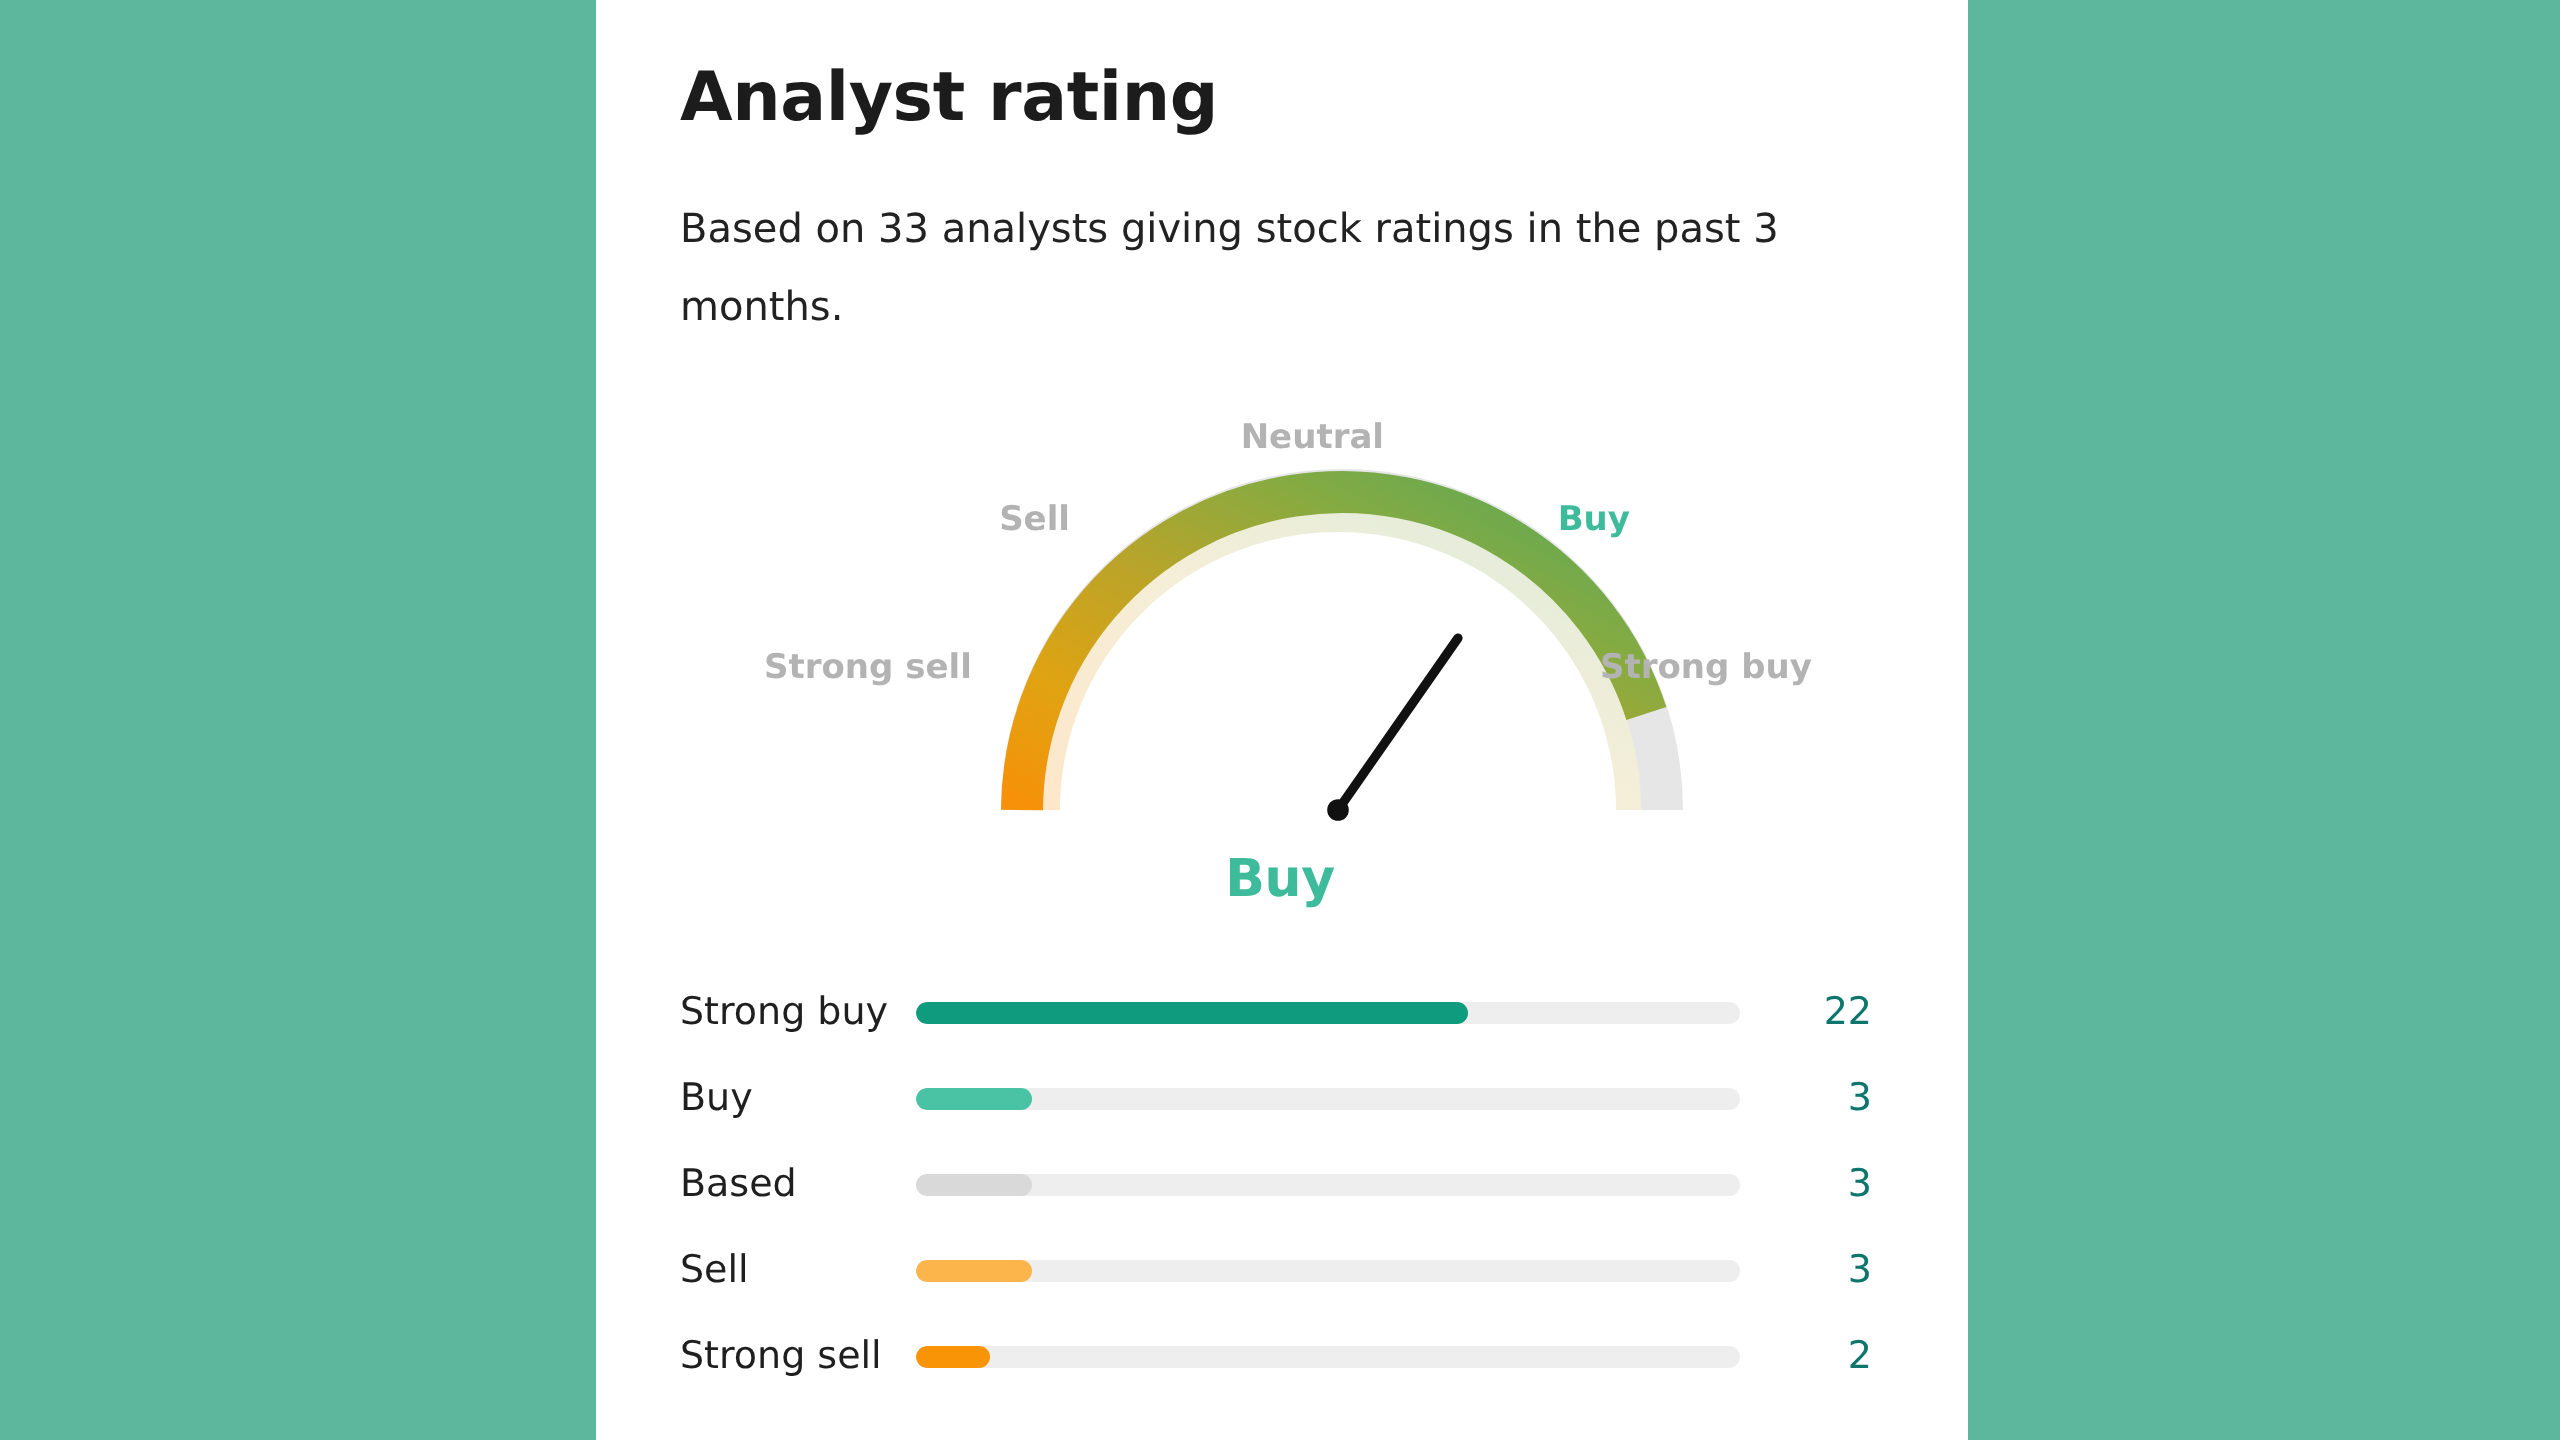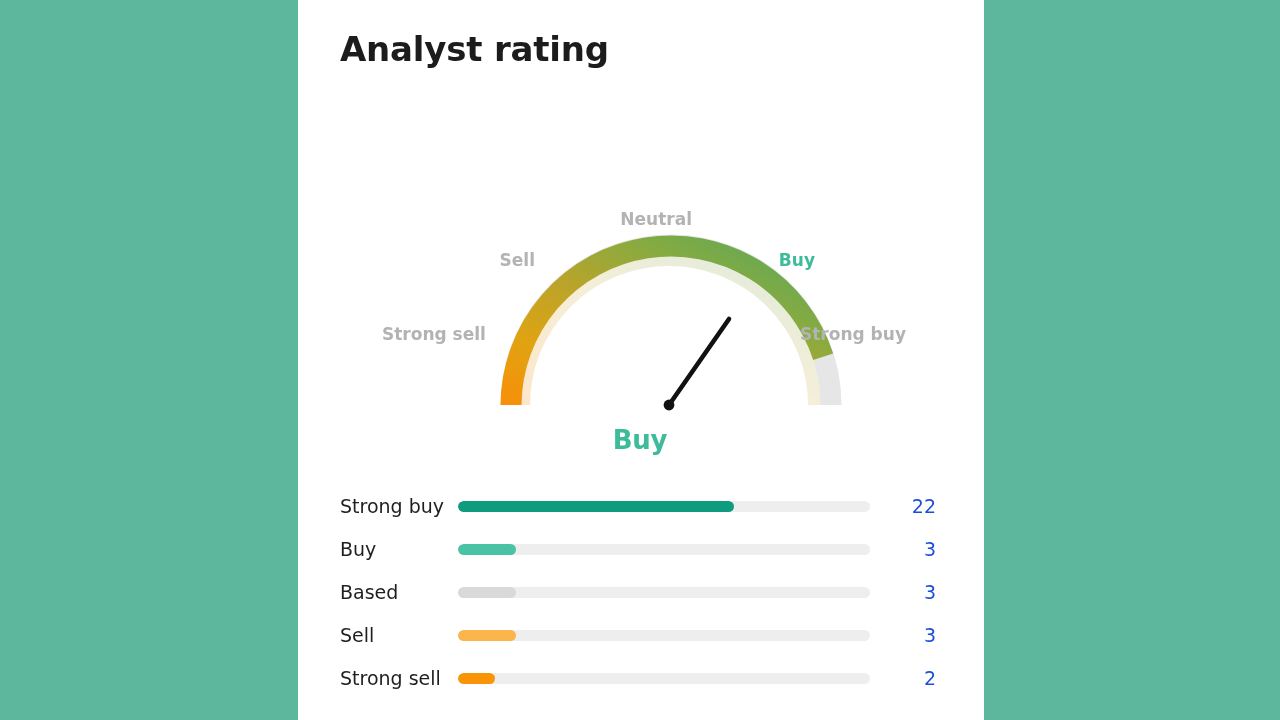--- a/index.html
+++ b/index.html
@@ -127,32 +127,33 @@
     left: 0;
     top: 0;
     height: 11px;
     border-radius: 6px;
   }
   .bar-value {
     flex: 1 1 auto;
     text-align: right;
     padding-right: 4px;
     font-size: 19px;
-    color: #1d4ed8;
+    color: #0f766e;
     line-height: 1;
   }
 </style>
 </head>
 <body>
 
 <div class="page">
   <div class="card">
     <div class="card-inner">
 
       <div class="title">Analyst rating</div>
+      <div class="subtitle">Based on 33 analysts giving stock ratings in the past 3 months.</div>
 
       <div class="gauge-wrap">
         <svg class="gauge-svg" width="600" height="285" viewBox="0 0 600 285">
           <defs>
             <linearGradient id="arcGrad" x1="0" y1="1" x2="1" y2="0">
               <stop offset="0%" stop-color="#f79009"></stop>
               <stop offset="22%" stop-color="#e0a312"></stop>
               <stop offset="48%" stop-color="#b8a42a"></stop>
               <stop offset="72%" stop-color="#86ab41"></stop>
               <stop offset="100%" stop-color="#57a75c"></stop>

